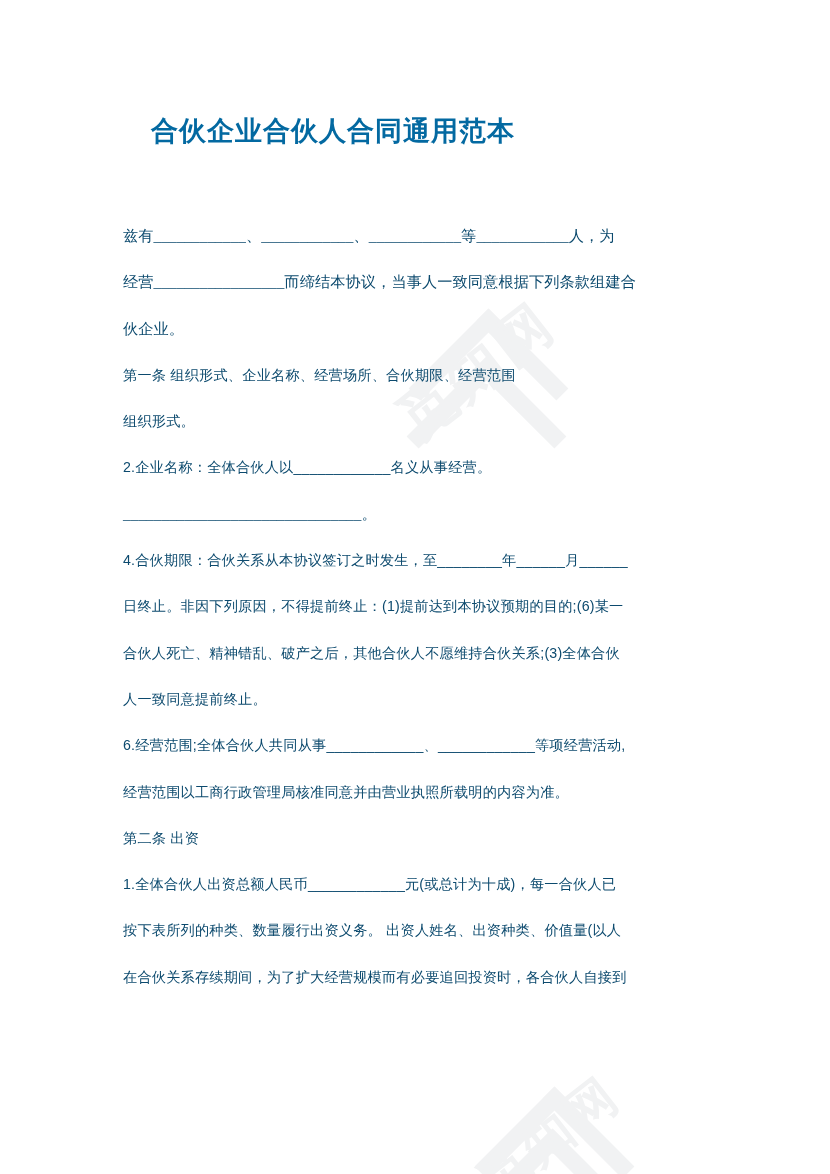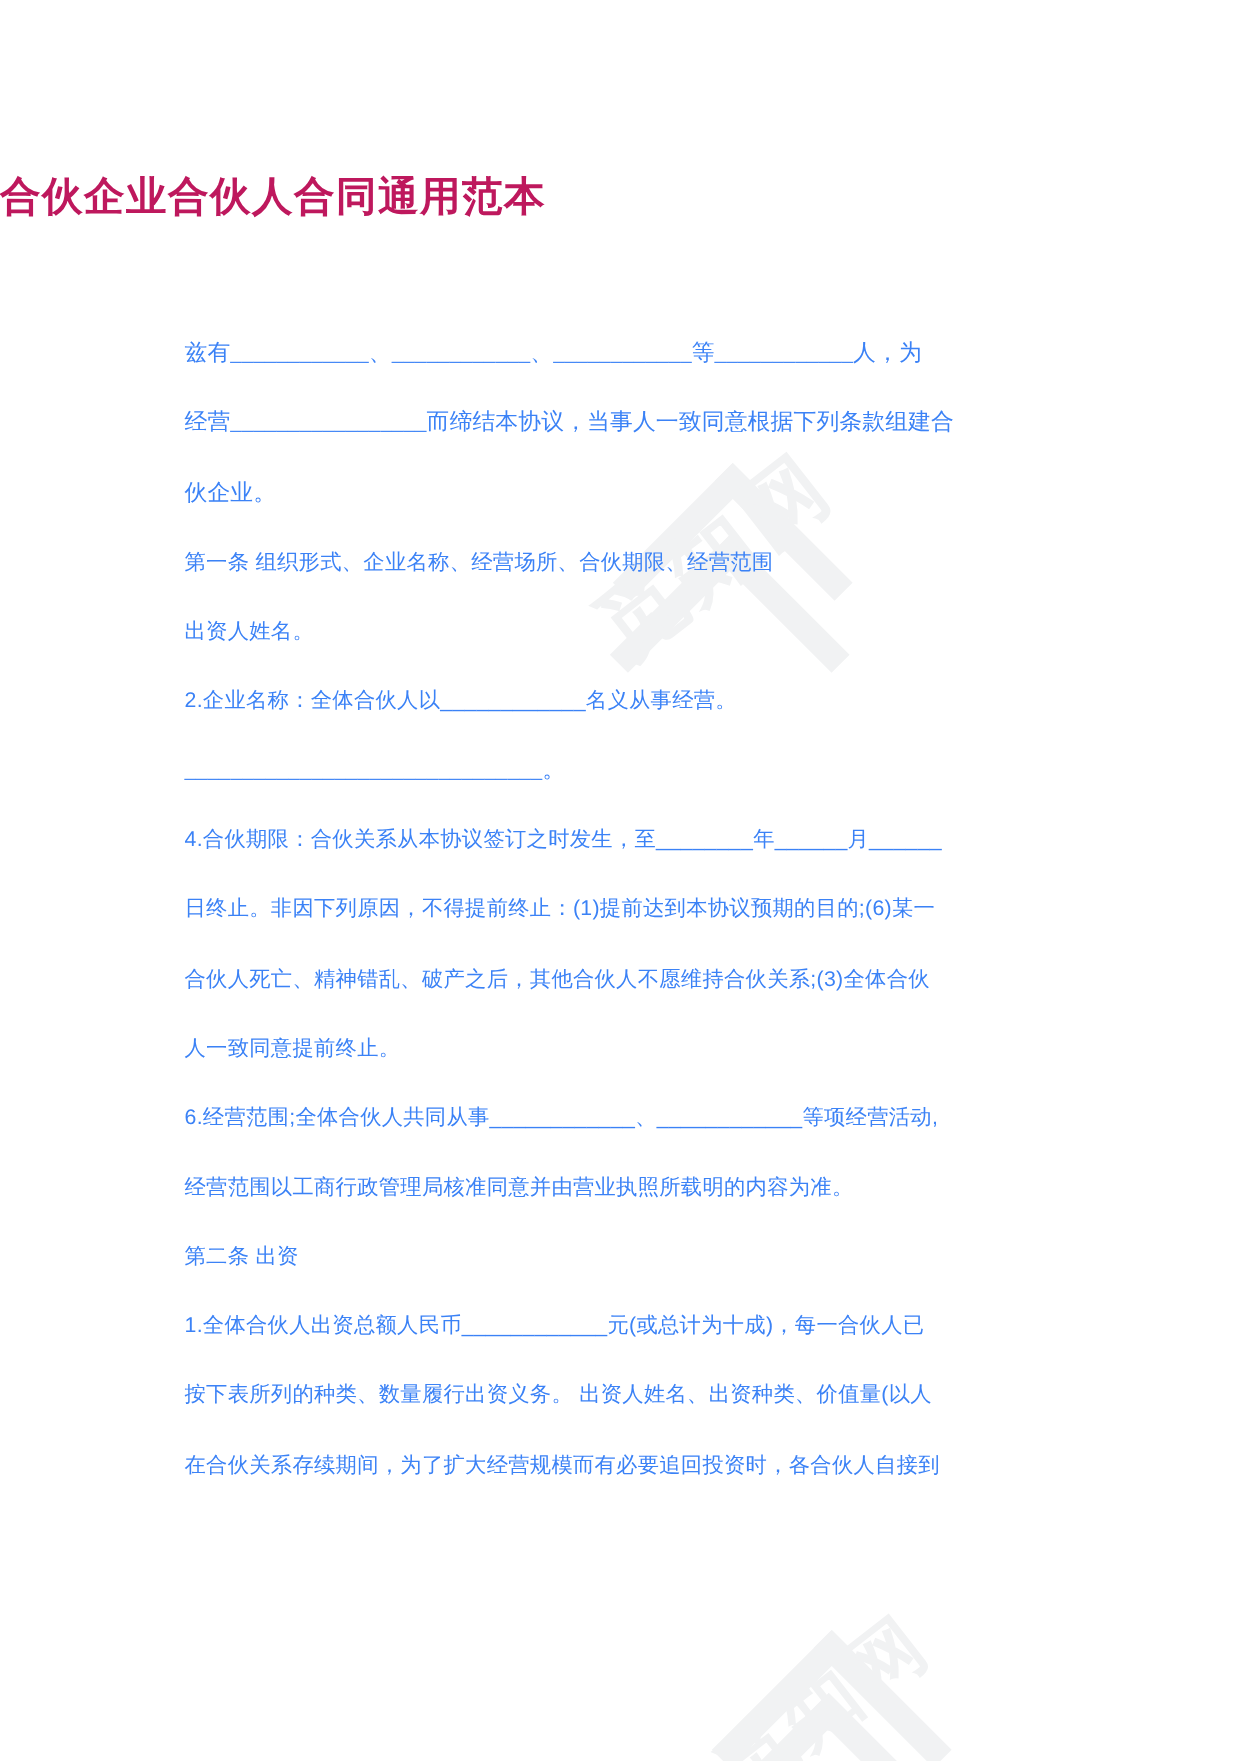--- a/index.html
+++ b/index.html
@@ -71,39 +71,40 @@
   #content {
     position: relative;
     z-index: 2;
   }
 
   #doc-title {
     position: absolute;
     left: 0;
     top: 113px;
     width: 666px;
+    text-align: center;
     font-family: "Liberation Serif", "DejaVu Serif", serif;
     font-weight: 700;
     font-size: 27px;
     letter-spacing: 1px;
-    color: #be185d;
+    color: #0369a1;
   }
 
   #body-block {
     position: absolute;
     left: 123px;
     top: 213px;
     width: 586px;
   }
 
   .line {
     height: 46.3px;
     line-height: 46.3px;
     font-size: 15.2px;
-    color: #3b82f6;
+    color: #0c4a6e;
     white-space: pre;
     letter-spacing: 0.1px;
   }
 
   
   .hei {
     font-family: Liberation Sans, sans-serif;
     font-size: 14.2px;
     font-weight: 500;
     letter-spacing: 0.2px;
@@ -133,21 +134,21 @@
 
   <div id="content">
 
     <div id="doc-title">合伙企业合伙人合同通用范本</div>
 
     <div id="body-block">
         <div class="line">兹有____________、____________、____________等____________人，为</div>
         <div class="line">经营_________________而缔结本协议，当事人一致同意根据下列条款组建合</div>
         <div class="line">伙企业。</div>
         <div class="line hei">第一条 组织形式、企业名称、经营场所、合伙期限、经营范围</div>
-        <div class="line hei">出资人姓名。</div>
+        <div class="line hei">组织形式。</div>
         <div class="line hei">2.企业名称：全体合伙人以____________名义从事经营。</div>
         <div class="line">_______________________________。</div>
         <div class="line hei">4.合伙期限：合伙关系从本协议签订之时发生，至________年______月______</div>
         <div class="line hei">日终止。非因下列原因，不得提前终止：(1)提前达到本协议预期的目的;(6)某一</div>
         <div class="line hei">合伙人死亡、精神错乱、破产之后，其他合伙人不愿维持合伙关系;(3)全体合伙</div>
         <div class="line hei">人一致同意提前终止。</div>
         <div class="line hei">6.经营范围;全体合伙人共同从事____________、____________等项经营活动,</div>
         <div class="line hei">经营范围以工商行政管理局核准同意并由营业执照所载明的内容为准。</div>
         <div class="line hei">第二条 出资</div>
         <div class="line hei">1.全体合伙人出资总额人民币____________元(或总计为十成)，每一合伙人已</div>

